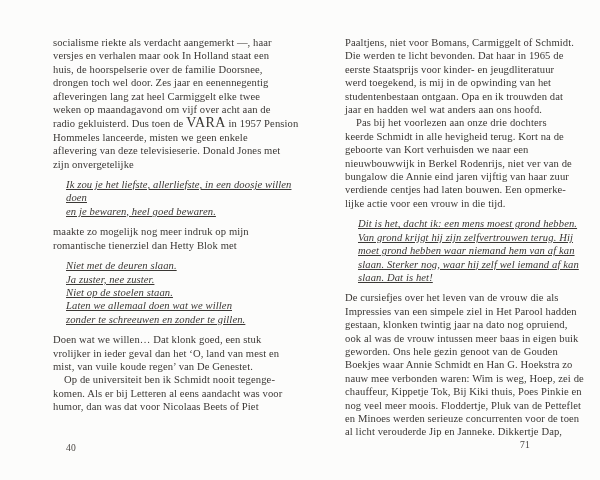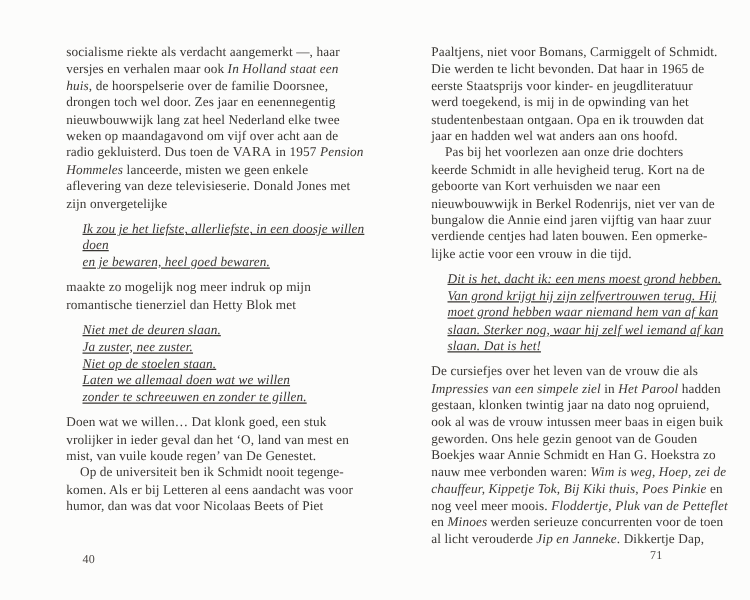--- a/index.html
+++ b/index.html
@@ -11,38 +11,38 @@
   }
   .page{position:absolute;top:36px;}
   #left-page{left:53px;width:248px;}
   #right-page{left:345px;width:244px;}
   .line{
     font-size:10.6px;line-height:13.4px;white-space:nowrap;
     letter-spacing:0.1px;
   }
   .block{margin:0;}
   .block.verse{margin:7px 0;padding-left:13px;font-style:italic;text-decoration:underline;}
-  .i{font-style:italic;}
-  .sc{font-size:11px;letter-spacing:0.45px;}
+  .i{}
+  .sc{font-size:14px;letter-spacing:0.45px;}
   .ind{display:inline-block;width:11px;}
   .folio{position:absolute;font-size:9.6px;color:#4a4643;letter-spacing:0.3px;}
   #folio-left{left:66px;top:442px;}
   #folio-right{left:520px;top:439px;}
 </style>
 </head>
 <body style="background: rgb(252, 252, 251); color: rgb(58, 55, 52);">
 
 <div>
   <div id="left-page" class="page">
       <div class="block prose">
         <div class="line"><span>socialisme riekte als verdacht aangemerkt —, haar</span></div>
         <div class="line"><span>versjes en verhalen maar ook </span><span class="i">In Holland staat een</span></div>
         <div class="line"><span class="i">huis</span><span>, de hoorspelserie over de familie Doorsnee,</span></div>
         <div class="line"><span>drongen toch wel door. Zes jaar en eenennegentig</span></div>
-        <div class="line"><span>nieuwbouwwijk lang zat heel Nederland elke twee</span></div>
+        <div class="line"><span>afleveringen lang zat heel Carmiggelt elke twee</span></div>
         <div class="line"><span>weken op maandagavond om vijf over acht aan de</span></div>
         <div class="line"><span>radio gekluisterd. Dus toen de </span><span class="sc">VARA</span><span> in 1957 </span><span class="i">Pension</span></div>
         <div class="line"><span class="i">Hommeles</span><span> lanceerde, misten we geen enkele</span></div>
         <div class="line"><span>aflevering van deze televisieserie. Donald Jones met</span></div>
         <div class="line"><span>zijn onvergetelijke</span></div>
       </div>
       <div class="block verse">
         <div class="line"><span>Ik zou je het liefste, allerliefste, in een doosje willen</span></div>
         <div class="line"><span>doen</span></div>
         <div class="line"><span>en je bewaren, heel goed bewaren.</span></div>

